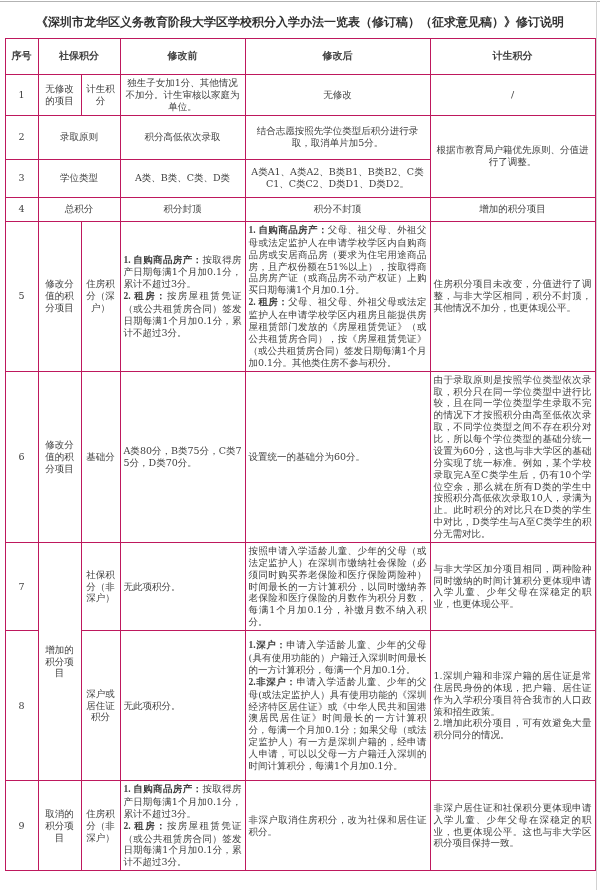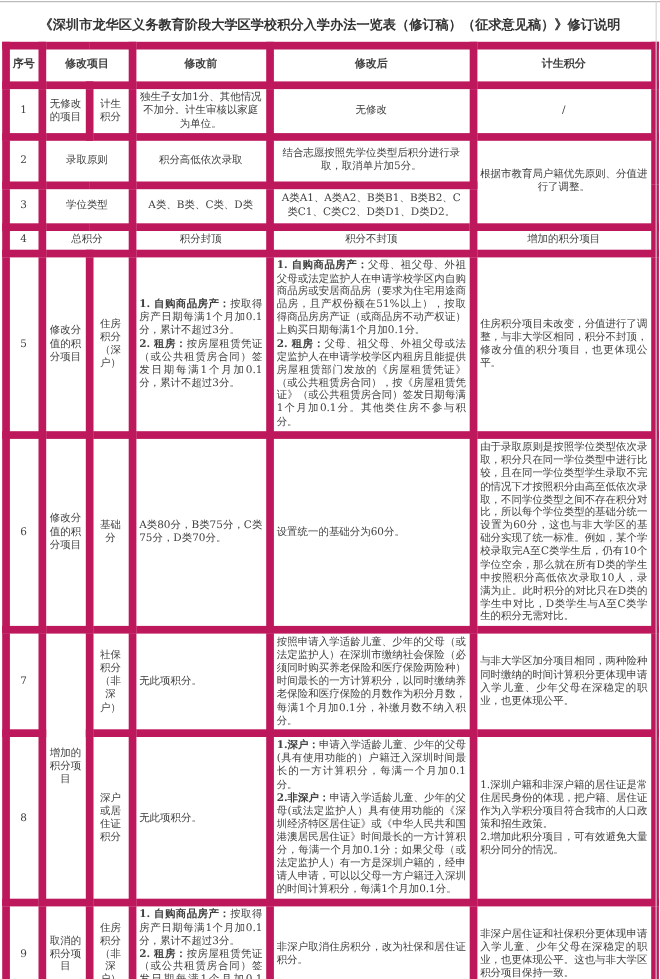--- a/index.html
+++ b/index.html
@@ -12,28 +12,28 @@
   .page-edge-right{position:absolute;top:1px;right:3px;bottom:0;width:1px;background:#d2d2d2;}
   .doc-title{
     width:578px;margin:13px auto 7px auto;text-align:center;
     font-size:12px;font-weight:bold;line-height:1.5;color:#333;
   }
   table.mod-table{
     width:590px;margin:0 auto;border-collapse:collapse;table-layout:fixed;
     font-size:9.5px;line-height:1.25;color:#404040;
   }
   table.mod-table th,table.mod-table td{
-    border:7px solid #be185d;padding:2px 3px;vertical-align:middle;
+    border:1px solid #be185d;padding:2px 3px;vertical-align:middle;
     word-break:break-all;overflow:hidden;
   }
   table.mod-table th{font-weight:bold;font-size:10px;text-align:center;}
   td.ac{text-align:center;}
   td.al{text-align:justify;}
   .para{margin:0;}
-  .bold{font-weight:bold;}
+  .bold{font-weight:bold;font-family:Liberation Serif, serif;}
 </style>
 </head>
 <body>
 
 <div class="page-edge-top"></div>
 <div class="page-edge-right"></div>
 
 <div class="doc-title">《深圳市龙华区义务教育阶段大学区学校积分入学办法一览表（修订稿）（征求意见稿）》修订说明</div>
 
 <table class="mod-table">
@@ -41,21 +41,21 @@
       <col style="width: 33px;">
       <col style="width: 43px;">
       <col style="width: 39px;">
       <col style="width: 125px;">
       <col style="width: 185px;">
       <col style="width: 165px;">
     </colgroup>
   <thead>
       <tr style="height: 36px;">
         <th>序号</th>
-        <th colspan="2">修改项目</th>
+        <th colspan="2">社保积分</th>
         <th>修改前</th>
         <th>修改后</th>
         <th>计生积分</th>
       </tr>
     </thead>
   <tbody>
       <tr style="height: 34px;">
         <td class="ac">1</td>
         <td class="ac">无修改的项目</td>
         <td class="ac">计生积分</td>
@@ -88,21 +88,21 @@
         <td class="ac">修改分值的积分项目</td>
         <td class="ac">住房积分（深户）</td>
         <td class="al">
           <div class="para"><span class="bold">1. 自购商品房产：</span><span>按取得房产日期每满1个月加0.1分，累计不超过3分。</span></div>
           <div class="para"><span class="bold">2. 租房：</span><span>按房屋租赁凭证（或公共租赁房合同）签发日期每满1个月加0.1分，累计不超过3分。</span></div>
         </td>
         <td class="al">
           <div class="para"><span class="bold">1. 自购商品房产：</span><span>父母、祖父母、外祖父母或法定监护人在申请学校学区内自购商品房或安居商品房（要求为住宅用途商品房，且产权份额在51%以上），按取得商品房房产证（或商品房不动产权证）上购买日期每满1个月加0.1分。</span></div>
           <div class="para"><span class="bold">2. 租房：</span><span>父母、祖父母、外祖父母或法定监护人在申请学校学区内租房且能提供房屋租赁部门发放的《房屋租赁凭证》（或公共租赁房合同），按《房屋租赁凭证》（或公共租赁房合同）签发日期每满1个月加0.1分。其他类住房不参与积分。</span></div>
         </td>
-        <td class="al">住房积分项目未改变，分值进行了调整，与非大学区相同，积分不封顶，修改分值的积分项目，也更体现公平。</td>
+        <td class="al">住房积分项目未改变，分值进行了调整，与非大学区相同，积分不封顶，其他情况不加分，也更体现公平。</td>
       </tr>
       <tr style="height: 150px;">
         <td class="ac">6</td>
         <td class="ac">修改分值的积分项目</td>
         <td class="ac">基础分</td>
         <td class="al">A类80分，B类75分，C类75分，D类70分。</td>
         <td class="al">设置统一的基础分为60分。</td>
         <td class="al">由于录取原则是按照学位类型依次录取，积分只在同一学位类型中进行比较，且在同一学位类型学生录取不完的情况下才按照积分由高至低依次录取，不同学位类型之间不存在积分对比，所以每个学位类型的基础分统一设置为60分，这也与非大学区的基础分实现了统一标准。例如，某个学校录取完A至C类学生后，仍有10个学位空余，那么就在所有D类的学生中按照积分高低依次录取10人，录满为止。此时积分的对比只在D类的学生中对比，D类学生与A至C类学生的积分无需对比。</td>
       </tr>
       <tr style="height: 74px;">

